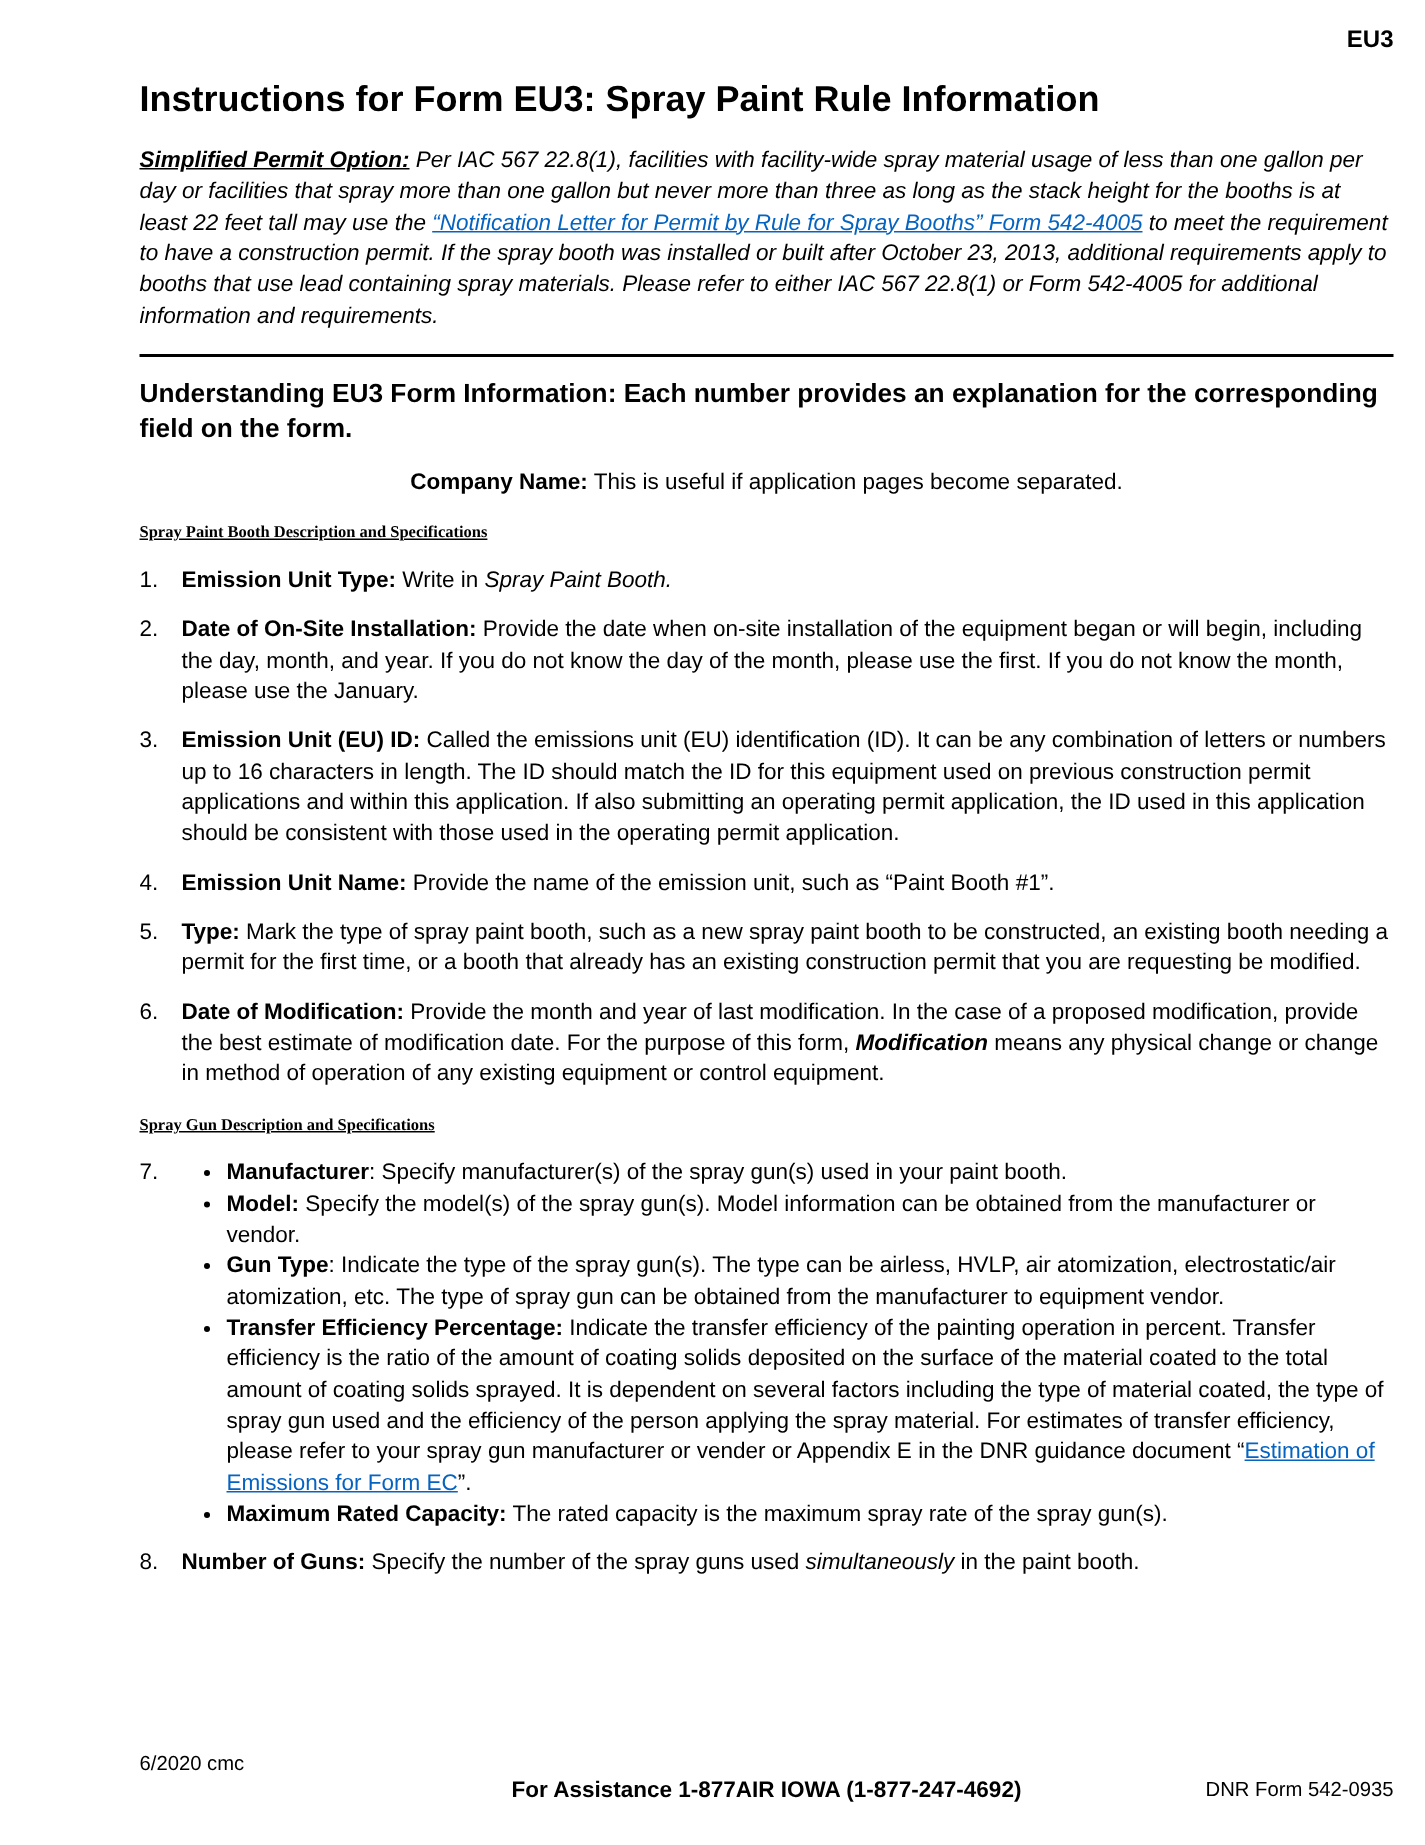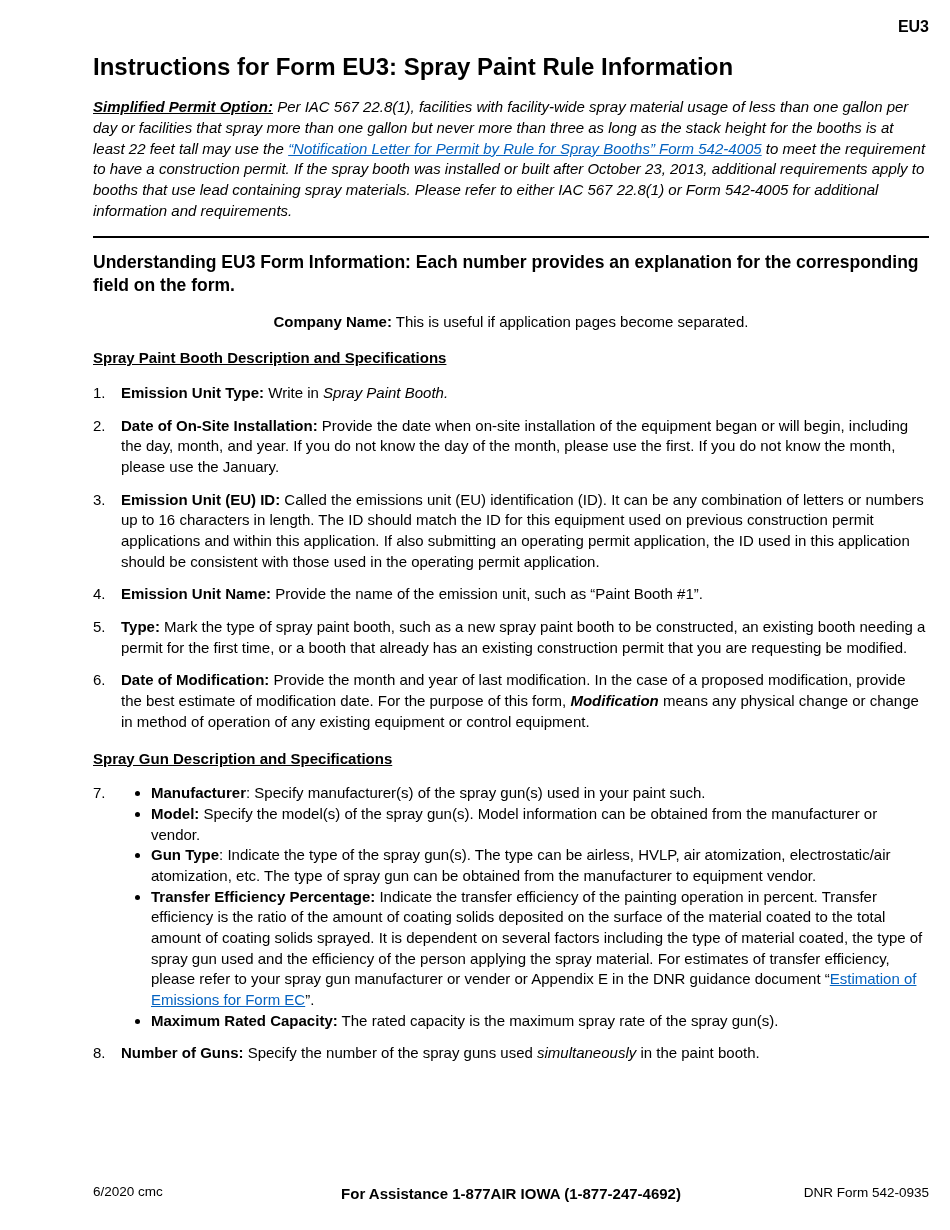--- a/index.html
+++ b/index.html
@@ -12,29 +12,29 @@
   .corner { text-align: right; font-weight: bold; font-size: 16px; }
   .title { font-size: 24px; font-weight: bold; margin: 12px 0 14px; }
   .intro-bullets { margin: 0 0 0 33px; padding: 0 0 0 23px; font-weight: bold; }
   .intro-bullets li { margin: 0; }
   .permit { font-style: italic; margin: 14px 0 0; }
   .permit-label { font-weight: bold; text-decoration: underline; text-align: right; }
   a.doc-link { color: var(--link-color, #0563C1); text-decoration: underline; cursor: pointer; }
   .rule { border: none; border-top: 2px solid #000; margin: 15px 0 13px; }
   .h2 { font-size: 17.5px; font-weight: bold; margin: 0 0 14px; line-height: 1.32; }
   .para { margin: 0 0 14px; text-align: center; }
-  .sub-heading { font-size: 15px; font-weight: bold; text-decoration: underline; margin: 16px 0 14px; }
+  .sub-heading { font-size: 11px; font-weight: bold; text-decoration: underline; margin: 16px 0 14px; font-family: Liberation Serif, serif; }
   .num-item { display: flex; margin: 0 0 12px; }
   .num { flex: 0 0 28px; }
   .num-body { flex: 1; }
   .gun-bullets { margin: 0 0 0 14px; padding: 0 0 0 16px; }
   .gun-bullets li { margin: 0; }
   .bi { font-weight: bold; font-style: italic; text-align: right; }
   .footer { position: absolute; left: 57px; right: 57px; bottom: 26px; height: 20px; }
-  .footer-left { position: absolute; left: 0; bottom: 2px; font-size: 13.5px; }
+  .footer-left { position: absolute; left: 0; bottom: 18px; font-size: 13.5px; }
   .footer-center { text-align: center; font-weight: bold; font-size: 15px; }
   .footer-right { position: absolute; right: 0; bottom: 1px; font-size: 13.5px; }
 </style>
 </head>
 <body>
 
 <div class="page">
 
   <div class="corner">EU3</div>
 
@@ -80,21 +80,21 @@
     <span class="num">6.</span>
     <span class="num-body"><b>Date of Modification:</b><span> Provide the month and year of last modification. In the case of a proposed modification, provide the best estimate of modification date. For the purpose of this form, </span><span class="bi">Modification</span><span> means any physical change or change in method of operation of any existing equipment or control equipment.</span></span>
   </div>
 
   <h3 class="sub-heading">Spray Gun Description and Specifications</h3>
 
   <div class="num-item">
     <span class="num">7.</span>
     <span class="num-body">
       <ul class="gun-bullets">
-        <li><b>Manufacturer</b><span>: Specify manufacturer(s) of the spray gun(s) used in your paint such.</span></li>
+        <li><b>Manufacturer</b><span>: Specify manufacturer(s) of the spray gun(s) used in your paint booth.</span></li>
         <li><b>Model:</b><span> Specify the model(s) of the spray gun(s). Model information can be obtained from the manufacturer or vendor.</span></li>
         <li><b>Gun Type</b><span>: Indicate the type of the spray gun(s). The type can be airless, HVLP, air atomization, electrostatic/air atomization, etc. The type of spray gun can be obtained from the manufacturer to equipment vendor.</span></li>
         <li><b>Transfer Efficiency Percentage:</b><span> Indicate the transfer efficiency of the painting operation in percent. Transfer efficiency is the ratio of the amount of coating solids deposited on the surface of the material coated to the total amount of coating solids sprayed. It is dependent on several factors including the type of material coated, the type of spray gun used and the efficiency of the person applying the spray material. For estimates of transfer efficiency, please refer to your spray gun manufacturer or vender or Appendix E in the DNR guidance document “</span><a class="doc-link" href="#">Estimation of Emissions for Form EC</a><span>”.</span></li>
         <li><b>Maximum Rated Capacity:</b><span> The rated capacity is the maximum spray rate of the spray gun(s).</span></li>
       </ul>
     </span>
   </div>
 
   <div class="num-item">
     <span class="num">8.</span>

